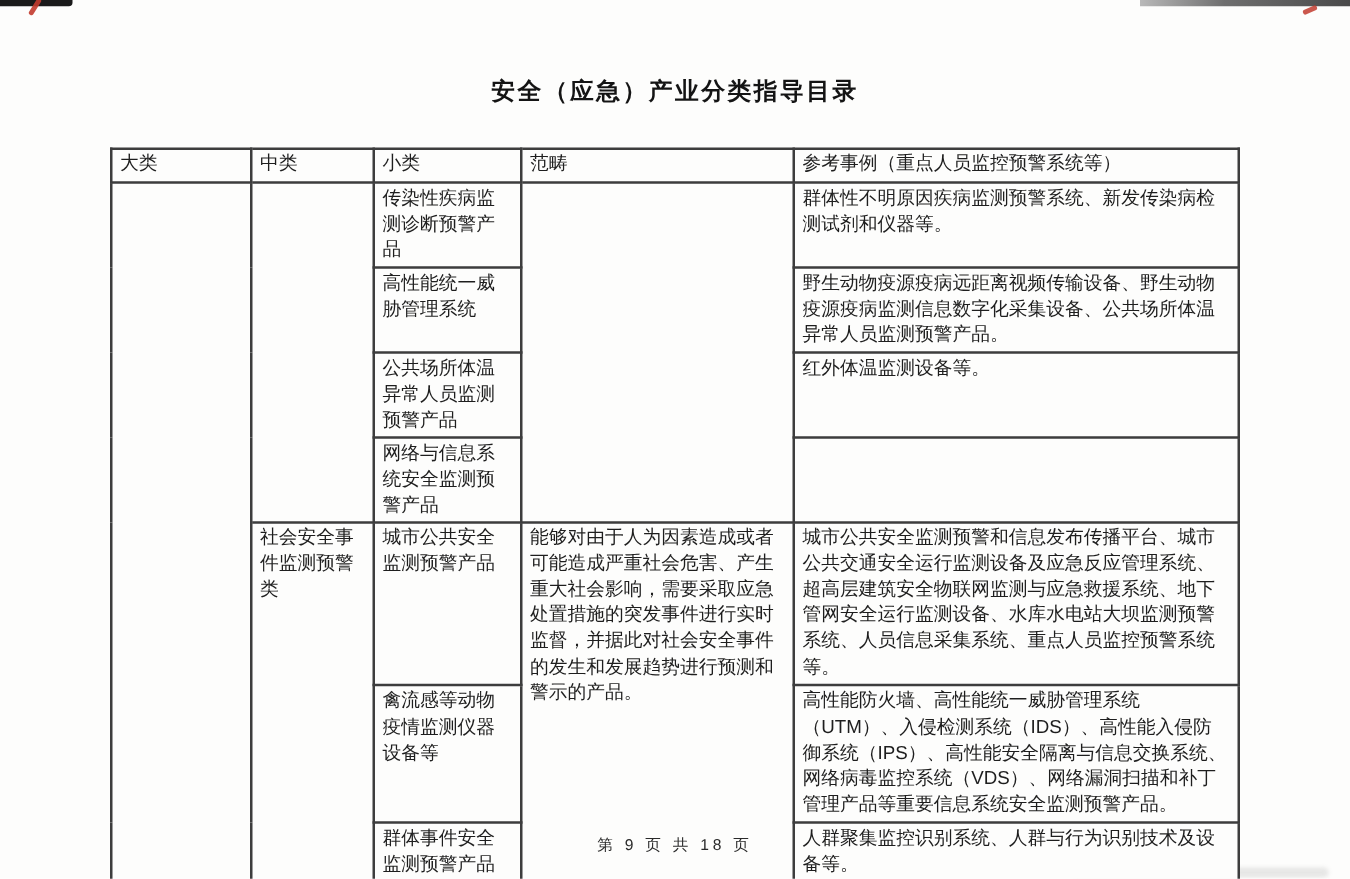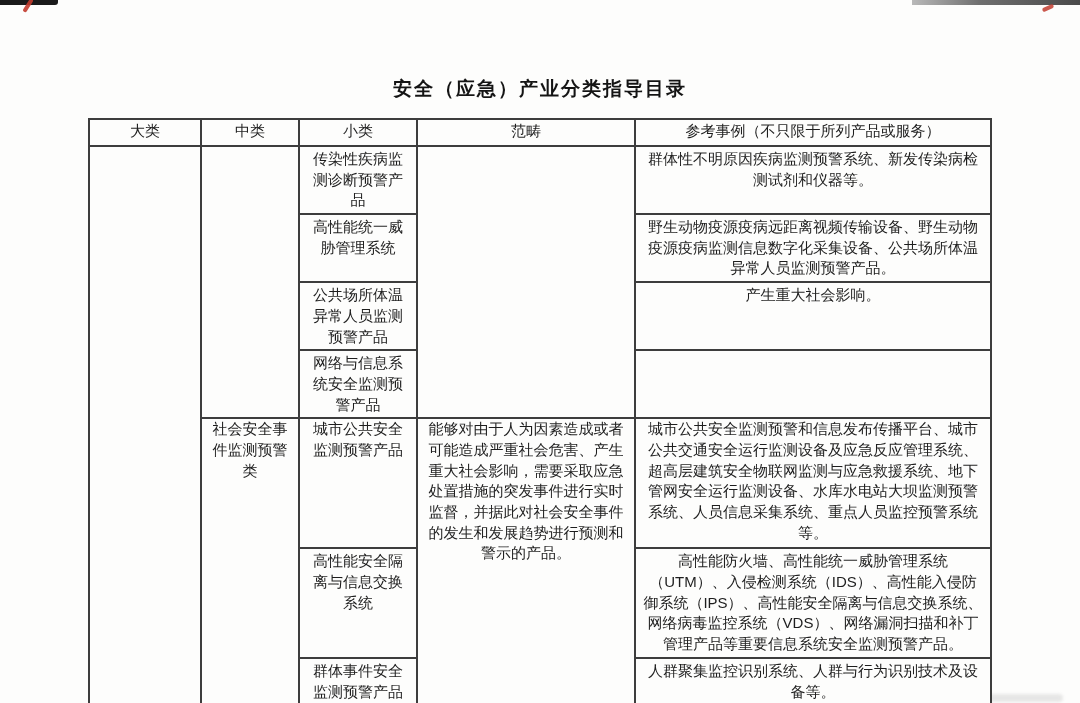--- a/index.html
+++ b/index.html
@@ -18,39 +18,39 @@
   .smudge-right { position: absolute; left: 912px; top: 0; width: 168px; height: 5px;
                   background: linear-gradient(90deg, #b9b9b9, #6f6f6f 40%, #4a4a4a); }
   .penmark-left { position: absolute; left: 26px; top: -2px; width: 4px; height: 15px;
                   background: #c23b2e; transform: rotate(32deg); border-radius: 2px; opacity: .9; }
   .penmark-right{ position: absolute; left: 1042px; top: 6px; width: 12px; height: 4px;
                   background: #c23b2e; transform: rotate(-24deg); border-radius: 2px; opacity: .85; }
   .smudge-bottom{ position: absolute; left: 858px; top: 694px; width: 205px; height: 8px;
                   background: #9a9a9a; opacity: .22; filter: blur(1.5px); border-radius: 4px; }
 
   .doc-title {
-    position: absolute; top: 76px; left: 0; width: 100%;
+    position: absolute; top: 60px; left: 0; width: 100%;
     text-align: center;
     font-size: 19px; font-weight: 700; letter-spacing: 2px;
     color: #141414;
   }
 
   table.doc-table {
     position: absolute; left: 88px; top: 118px;
     width: 902px;
     border-collapse: collapse;
     table-layout: fixed;
     font-size: 15px;
     color: #1e1e1e;
     background: #fdfdfc;
   }
   table.doc-table th, table.doc-table td {
     border: 2px solid #3d3d3d;
     vertical-align: top;
-    text-align: center;
+    text-align: left;
     padding: 2px 6px 2px 6px;
     line-height: 1.38;
     font-weight: 400;
     overflow: hidden;
   }
   table.doc-table th { height: 22px; padding-top: 1px; }
   col.c-dalei    { width: 112px; }
   col.c-zhonglei { width: 98px;  }
   col.c-xiaolei  { width: 118px; }
   col.c-fanchou  { width: 218px; }
@@ -93,54 +93,55 @@
       <col class="c-xiaolei">
       <col class="c-fanchou">
       <col class="c-examples">
     </colgroup>
     <thead>
       <tr>
         <th>大类</th>
         <th>中类</th>
         <th>小类</th>
         <th>范畴</th>
-        <th>参考事例（不只限于所列产品或服务）</th>
+        <th>参考事例（重点人员监控预警系统等）</th>
       </tr>
     </thead>
     <tbody>
       <tr class="r1">
         <td rowspan="7"></td>
         <td rowspan="4" class="cell-zhonglei"></td>
         <td class="cell-xiaolei">传染性疾病监测诊断预警产品</td>
         <td rowspan="4"></td>
         <td>群体性不明原因疾病监测预警系统、新发传染病检测试剂和仪器等。</td>
       </tr>
       <tr class="r2">
         <td class="cell-xiaolei">高性能统一威胁管理系统</td>
         <td>野生动物疫源疫病远距离视频传输设备、野生动物疫源疫病监测信息数字化采集设备、公共场所体温异常人员监测预警产品。</td>
       </tr>
       <tr class="r3">
         <td class="cell-xiaolei">公共场所体温异常人员监测预警产品</td>
-        <td>产生重大社会影响。</td>
+        <td>红外体温监测设备等。</td>
       </tr>
       <tr class="r4">
         <td class="cell-xiaolei">网络与信息系统安全监测预警产品</td>
         <td></td>
       </tr>
       <tr class="r5">
         <td rowspan="3" class="cell-zhonglei">社会安全事件监测预警类</td>
         <td class="cell-xiaolei">城市公共安全监测预警产品</td>
         <td rowspan="3">能够对由于人为因素造成或者可能造成严重社会危害、产生重大社会影响，需要采取应急处置措施的突发事件进行实时监督，并据此对社会安全事件的发生和发展趋势进行预测和警示的产品。</td>
         <td>城市公共安全监测预警和信息发布传播平台、城市公共交通安全运行监测设备及应急反应管理系统、超高层建筑安全物联网监测与应急救援系统、地下管网安全运行监测设备、水库水电站大坝监测预警系统、人员信息采集系统、重点人员监控预警系统等。</td>
       </tr>
       <tr class="r6">
-        <td class="cell-xiaolei">高性能安全隔离与信息交换系统</td>
+        <td class="cell-xiaolei">禽流感等动物疫情监测仪器设备等</td>
         <td>高性能防火墙、高性能统一威胁管理系统（UTM）、入侵检测系统（IDS）、高性能入侵防御系统（IPS）、高性能安全隔离与信息交换系统、网络病毒监控系统（VDS）、网络漏洞扫描和补丁管理产品等重要信息系统安全监测预警产品。</td>
       </tr>
       <tr class="r7">
         <td class="cell-xiaolei">群体事件安全监测预警产品</td>
         <td>人群聚集监控识别系统、人群与行为识别技术及设备等。</td>
       </tr>
     </tbody>
   </table>
 
+  <div class="page-footer">第 9 页 共 18 页</div>
 
 </div>
 
 </body></html>

